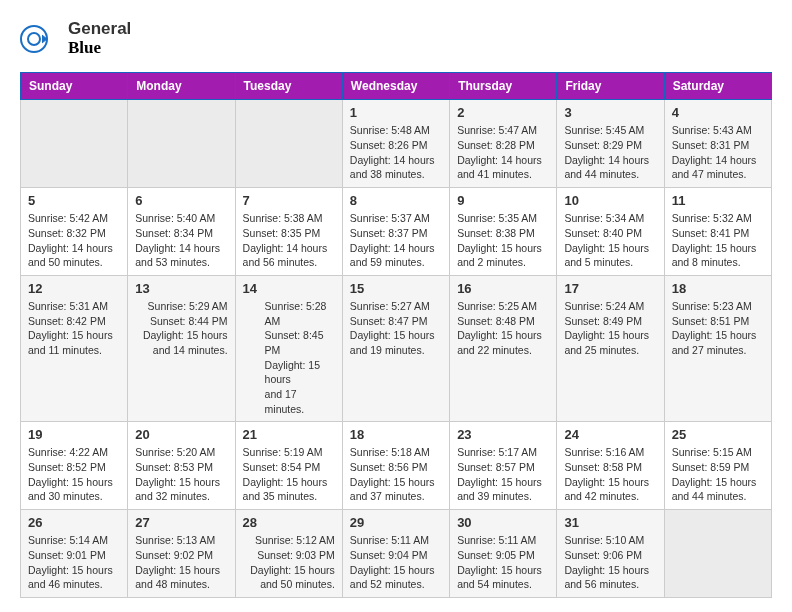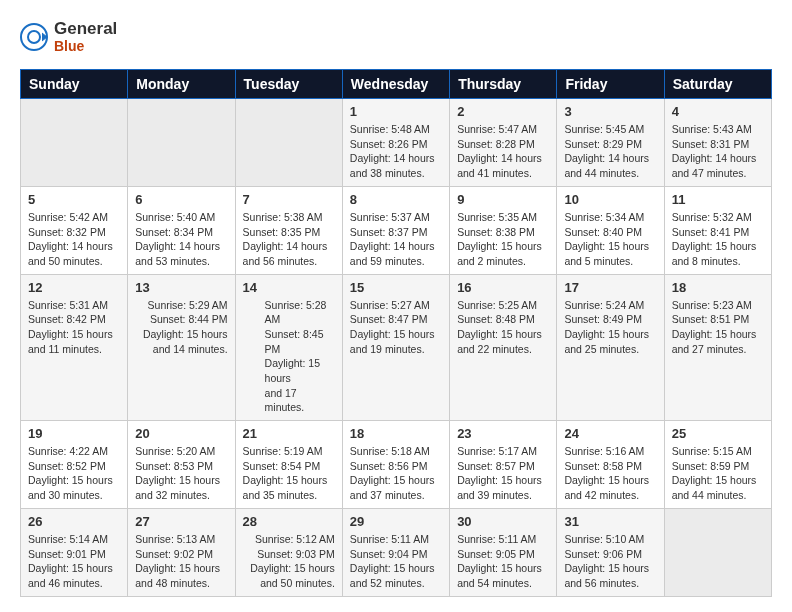--- a/index.html
+++ b/index.html
@@ -30,25 +30,25 @@
     }
     .location {
       font-size: 16px;
       color: #555;
     }
     table {
       width: 100%;
       border-collapse: collapse;
     }
     thead tr th {
-      background-color: #0f172a;
+      background-color: #a21caf;
       color: #fff;
       text-align: left;
       padding: 6px 8px;
-      font-size: 14px;
+      font-size: 12px;
       font-weight: bold;
       border: 1px solid #1565c0;
     }
     tbody tr td {
       vertical-align: top;
       padding: 5px 7px;
       border: 1px solid #ccc;
       width: 107px;
       min-height: 90px;
       font-size: 11px;
@@ -73,29 +73,29 @@
     td.empty {
       background: #ebebeb !important;
     }
   </style>
 </head>
 <body>
 
 <div class="header">
   <div class="logo">
   <div class="logo-wordmark">
-    <div style="display:flex;align-items:center;gap:6px;">
+    <div style="display:flex;align-items:center;gap:20px;">
       <svg width="28" height="28" viewBox="0 0 28 28">
         <circle cx="14" cy="14" r="13" fill="none" stroke="#1a6fc4" stroke-width="2"></circle>
         <circle cx="14" cy="14" r="6" fill="none" stroke="#1a6fc4" stroke-width="2"></circle>
         <polyline points="22,10 27,14 22,18" fill="#1a6fc4" stroke="#1a6fc4" stroke-width="1"></polyline>
       </svg>
       <div>
         <div style="color:#333;font-size:17px;line-height:1.1;">General</div>
-        <div style="color:#c2410c;font-size:14px;line-height:1.1;">Blue</div>
+        <div style="color:#000000;font-size:17px;line-height:1.1;font-family:Liberation Serif, serif;">Blue</div>
       </div>
     </div>
   </div>
 </div>
   <div class="title-block">
     <div class="month-year"></div>
     <div class="location"></div>
   </div>
 </div>
 

